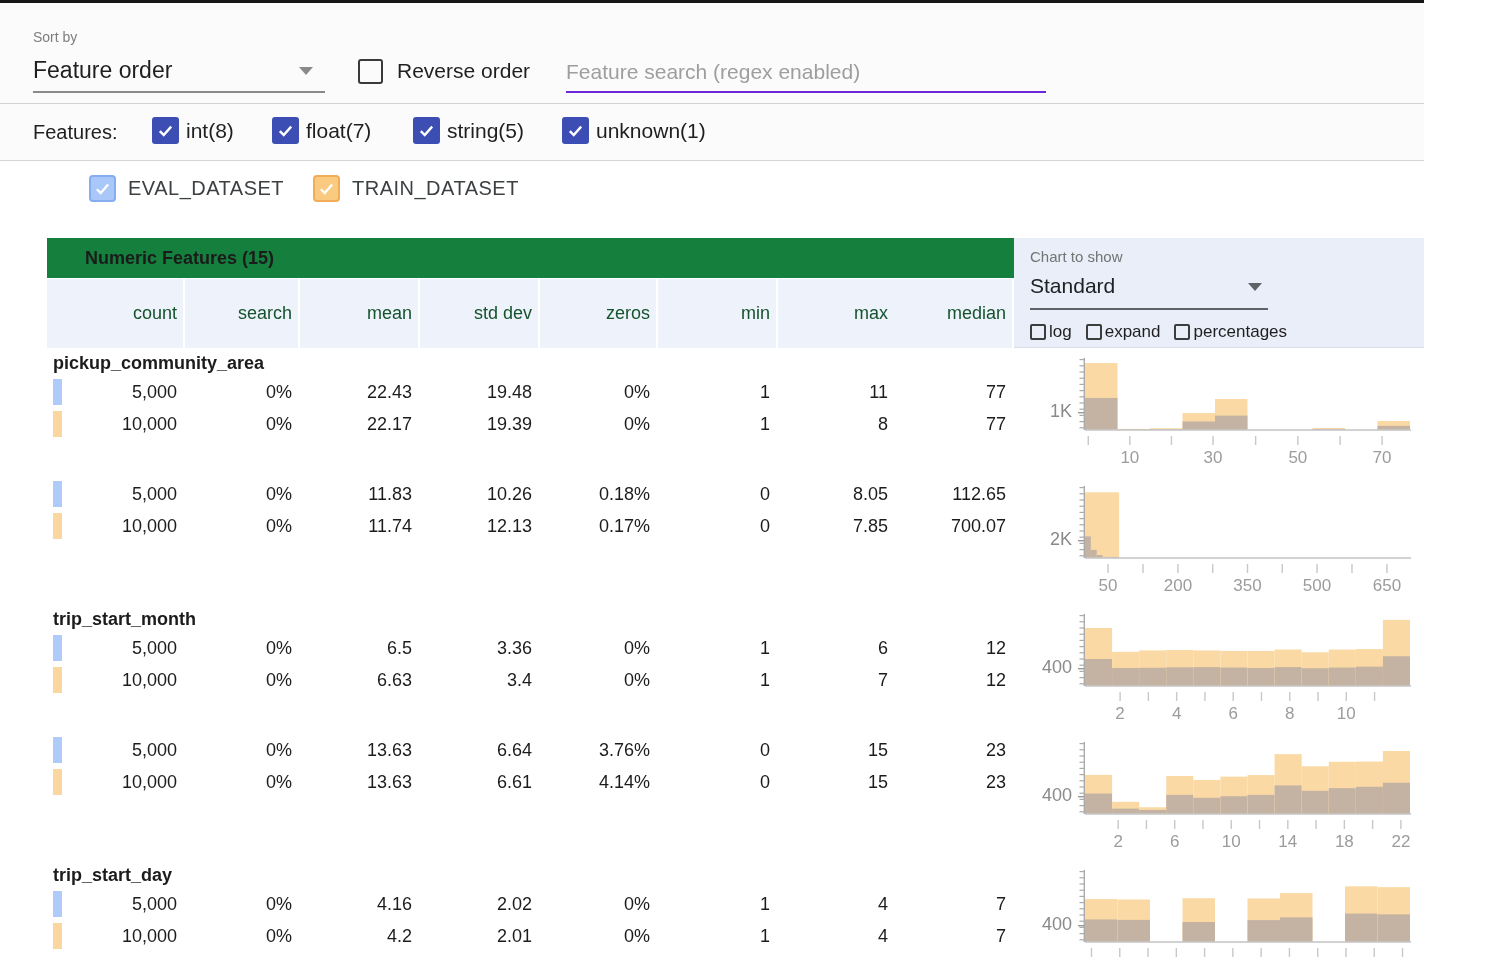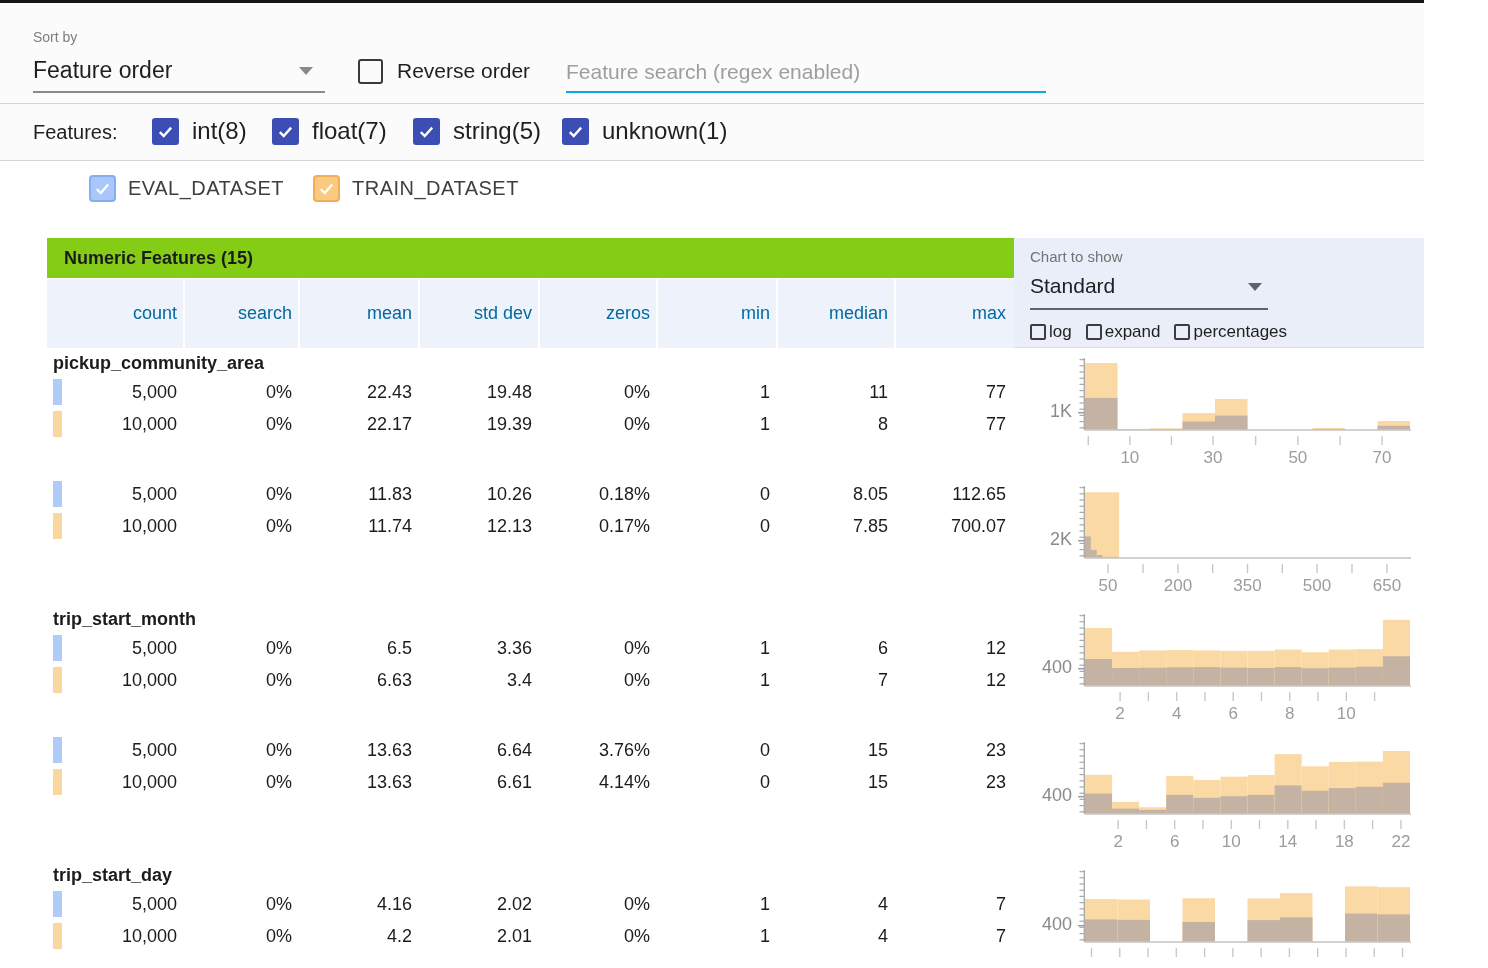--- a/index.html
+++ b/index.html
@@ -10,44 +10,44 @@
 
   
   .toolbar { position:absolute; left:0; top:3px; width:1488px; height:101px; background:#fbfbfb; border-bottom:1px solid #d4d4d4; }
   .sortby-label { position:absolute; left:33px; top:26px; font-size:14px; color:#7d7d7d; }
   .sort-select { position:absolute; left:33px; top:50px; width:292px; height:40px; border-bottom:2px solid #8a8a8a; cursor:pointer; }
   .sort-select .value { font-size:23px; color:#1f1f1f; line-height:34px; }
   .dd-arrow { width:0; height:0; border-left:7px solid transparent; border-right:7px solid transparent; border-top:8px solid #8a8a8a; }
   .sort-select .dd-arrow { position:absolute; right:12px; top:14px; }
   .reverse-box { position:absolute; left:358px; top:56px; width:25px; height:25px; border:2px solid #3a3a3a; border-radius:3px; background:#fbfbfb; cursor:pointer; }
   .reverse-label { position:absolute; left:397px; top:56px; font-size:21px; color:#1f1f1f; }
-  .search-wrap { position:absolute; left:566px; top:50px; width:480px; height:40px; border-bottom:2px solid #0ea5e9; }
+  .search-wrap { position:absolute; left:566px; top:50px; width:480px; height:40px; border-bottom:2px solid #6d28d9; }
   .search-wrap input { width:100%; height:100%; border:none; outline:none; background:transparent; font-size:21px; color:#3c4043; font-family:"Liberation Sans",sans-serif; }
   .search-wrap input::placeholder { color:#9e9e9e; opacity:1; }
 
   
   .filter-row { position:absolute; left:0; top:104px; width:1488px; height:57px; background:#fbfbfb; border-bottom:1px solid #d4d4d4; }
   .filter-title { position:absolute; left:33px; top:17px; font-size:20px; color:#1f1f1f; }
   .filter-item { position:absolute; top:13px; display:flex; align-items:center; }
   .cb-indigo { width:27px; height:27px; border-radius:3px; background:#3c4db3; display:flex; align-items:center; justify-content:center; cursor:pointer; }
-  .filter-item .lbl { margin-left:13px; font-size:24px; color:#1f1f1f; }
+  .filter-item .lbl { margin-left:7px; font-size:21px; color:#1f1f1f; }
   .checkmark { width:17px; height:17px; }
 
   
   .legend-item { position:absolute; top:175px; display:flex; align-items:center; }
   .cb-ds { width:27px; height:27px; border-radius:4px; display:flex; align-items:center; justify-content:center; cursor:pointer; }
   .cb-eval { background:#a9c7f8; border:2px solid #84aef0; }
   .cb-train { background:#fbca81; border:2px solid #f1ad58; }
   .legend-item .lbl { margin-left:12px; font-size:20px; color:#3c4043; letter-spacing:0.5px; }
 
   
-  .table-title-bar { position:absolute; left:47px; top:238px; width:967px; height:40px; background:#84cc16; display:flex; align-items:center; }
+  .table-title-bar { position:absolute; left:47px; top:238px; width:967px; height:40px; background:#15803d; display:flex; align-items:center;padding-left:21px; }
   .table-title-bar .t { margin-left:17px; font-size:18px; font-weight:bold; color:#1b1b1b; }
   .stats-header { position:absolute; left:47px; top:279px; width:967px; height:69px; background:#eef2fa; display:flex; }
-  .stats-header .cell { display:flex; align-items:center; justify-content:flex-end; padding-right:8px; font-size:18px; color:#0369a1; box-shadow: inset -2px 0 0 #ffffff; }
+  .stats-header .cell { display:flex; align-items:center; justify-content:flex-end; padding-right:8px; font-size:18px; color:#14532d; box-shadow: inset -2px 0 0 #ffffff; }
   .c0{width:138px}.c1{width:115px}.c2{width:120px}.c3{width:120px}.c4{width:118px}.c5{width:120px}.c6{width:118px}.c7{width:118px}
   .stats-header .c7 { box-shadow:none; }
 
   
   .chart-panel { position:absolute; left:1014px; top:238px; width:466px; height:110px; background:#e9eef8; border-bottom:1px solid #d7dde9; }
   .chart-panel .small-lbl { position:absolute; left:16px; top:10px; font-size:15px; color:#737373; }
   .chart-select { position:absolute; left:16px; top:32px; width:238px; height:40px; border-bottom:2px solid #5f6368; cursor:pointer; }
   .chart-select .value { font-size:21px; color:#202124; line-height:32px;margin-top:28px; }
   .chart-select .dd-arrow { position:absolute; right:6px; top:13px; border-top-color:#5f6368; }
   .chk-row { position:absolute; left:16px; top:84px; display:flex; align-items:center; }
@@ -149,22 +149,22 @@
   <div class="table-title-bar">
     <span class="t">Numeric Features (15)</span>
   </div>
   <div class="stats-header">
     <div class="cell c0">count</div>
     <div class="cell c1">search</div>
     <div class="cell c2">mean</div>
     <div class="cell c3">std dev</div>
     <div class="cell c4">zeros</div>
     <div class="cell c5">min</div>
+    <div class="cell c7">max</div>
     <div class="cell c6">median</div>
-    <div class="cell c7">max</div>
   </div>
 
   <div class="chart-panel">
     <div class="small-lbl">Chart to show</div>
     <div class="chart-select">
       <span class="value">Standard</span>
       <span class="dd-arrow"></span>
     </div>
     <div class="chk-row">
       <span class="chk-sm"></span>

